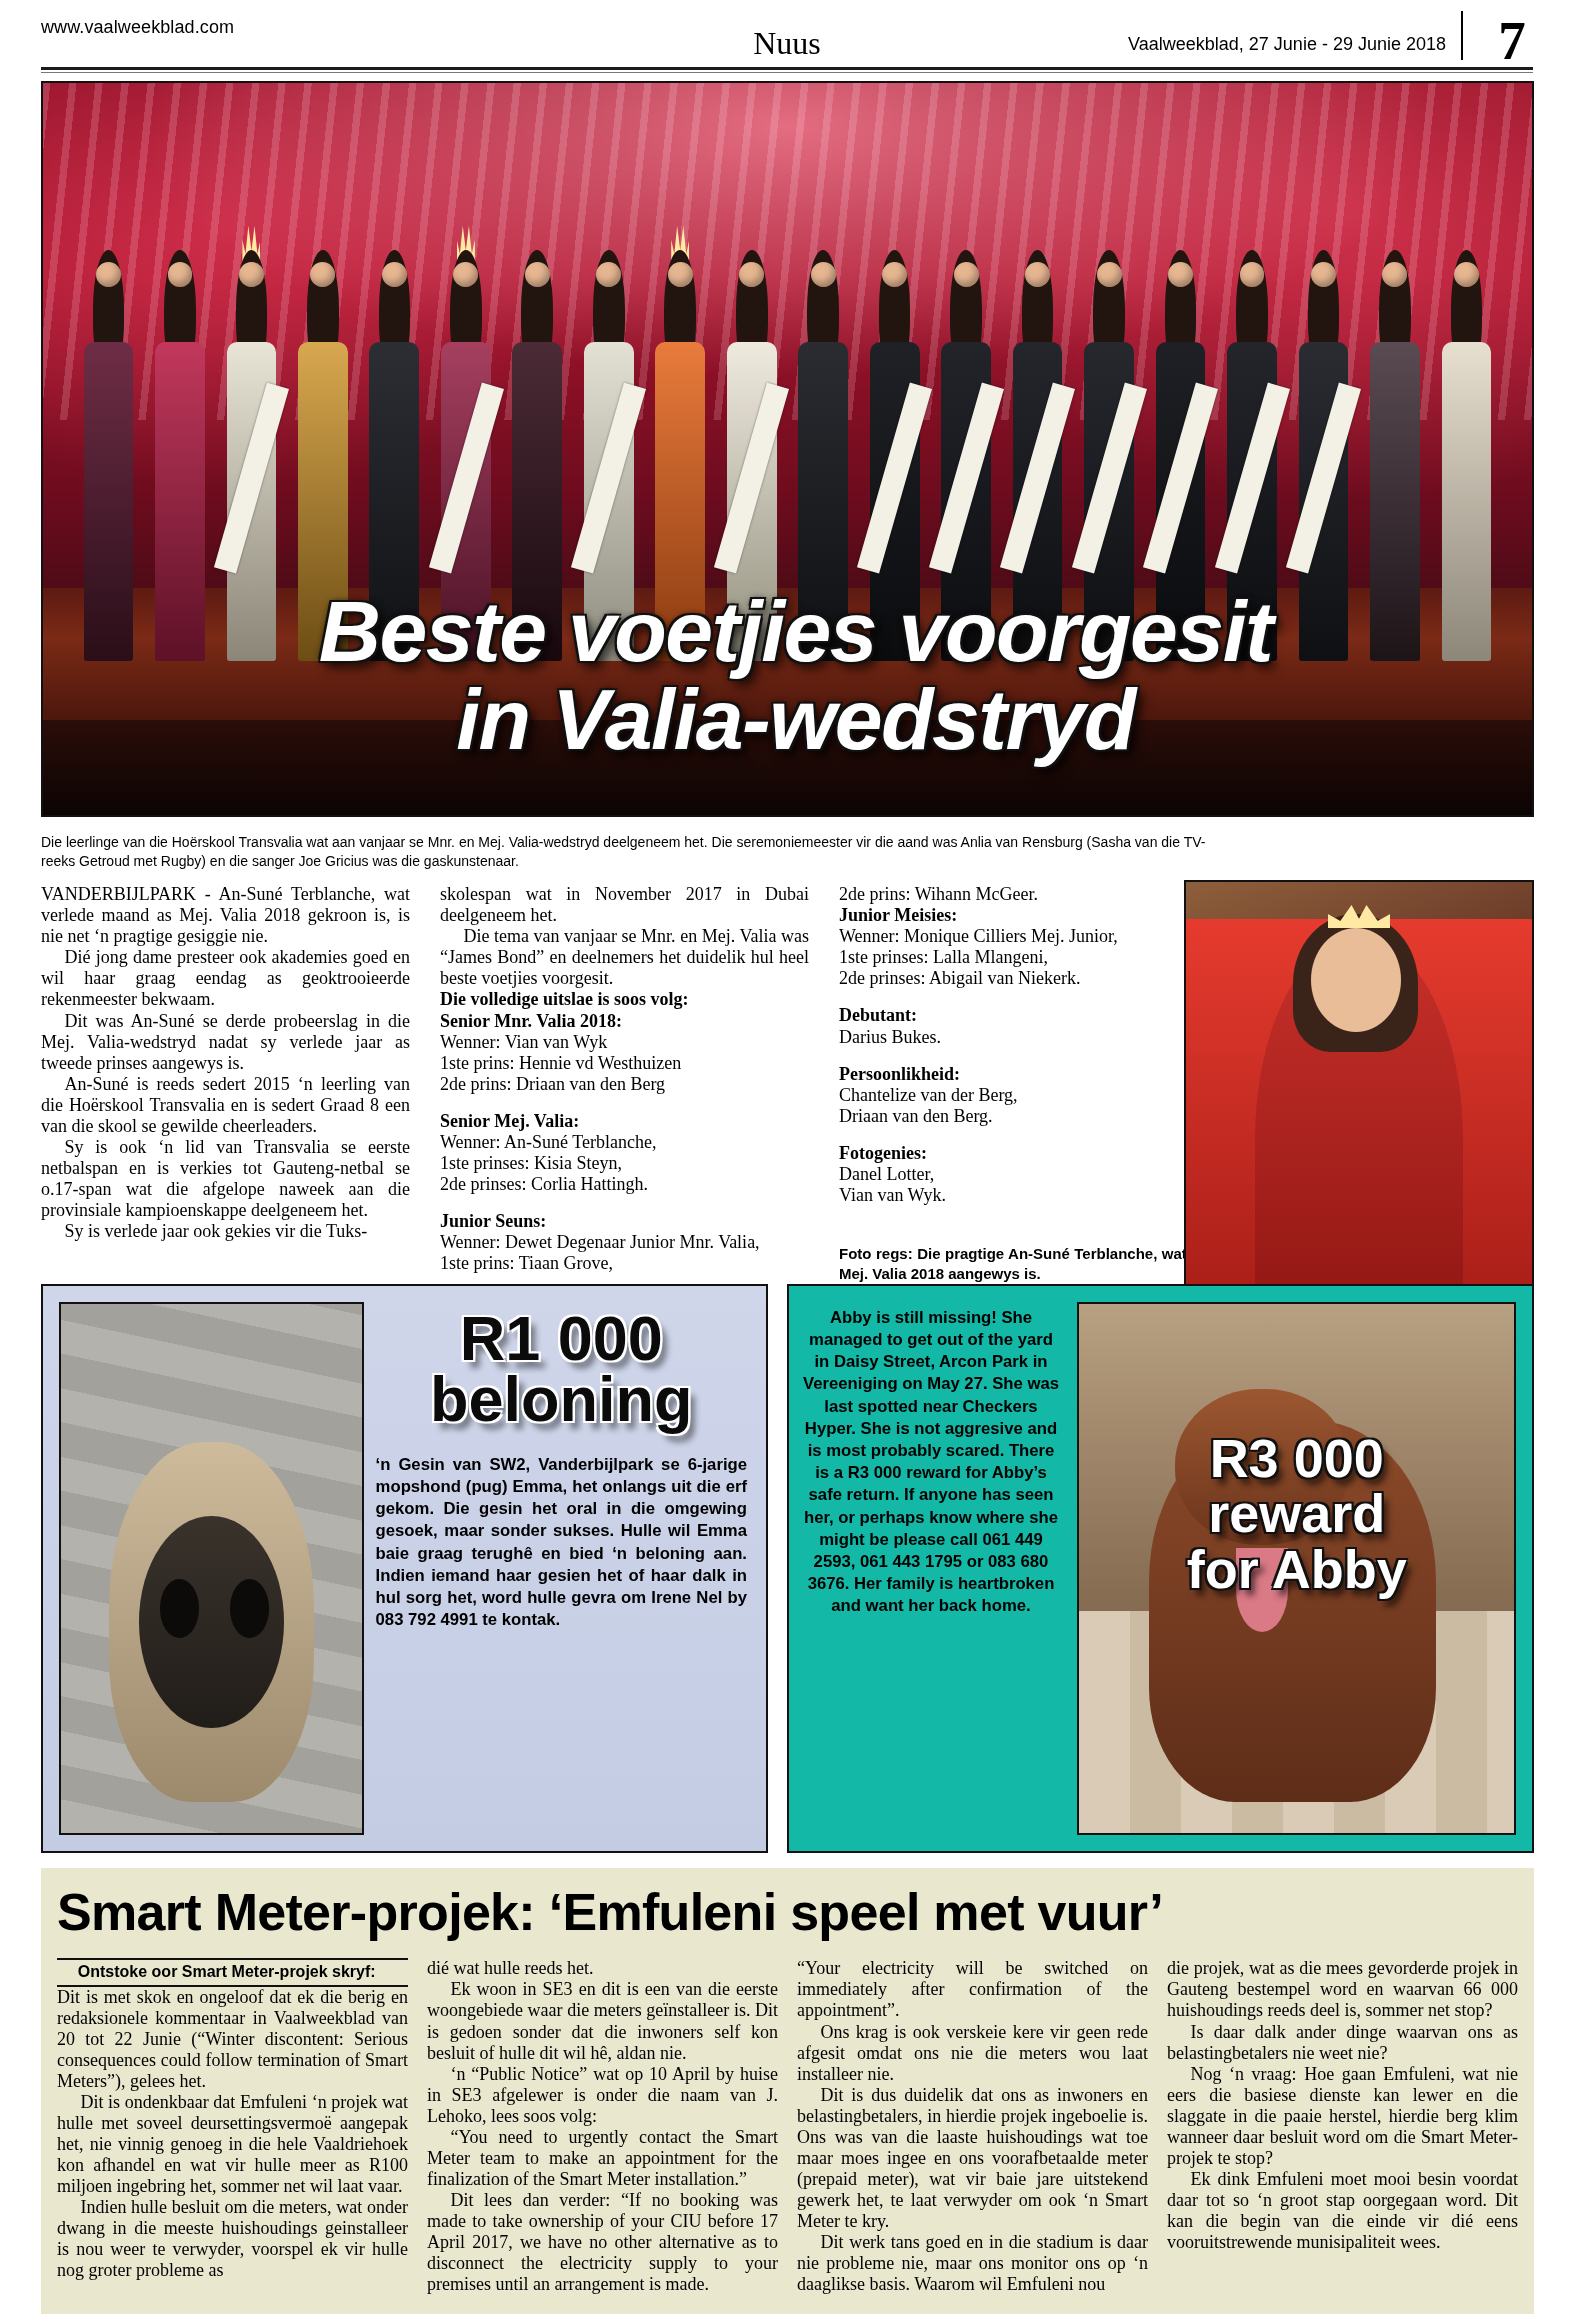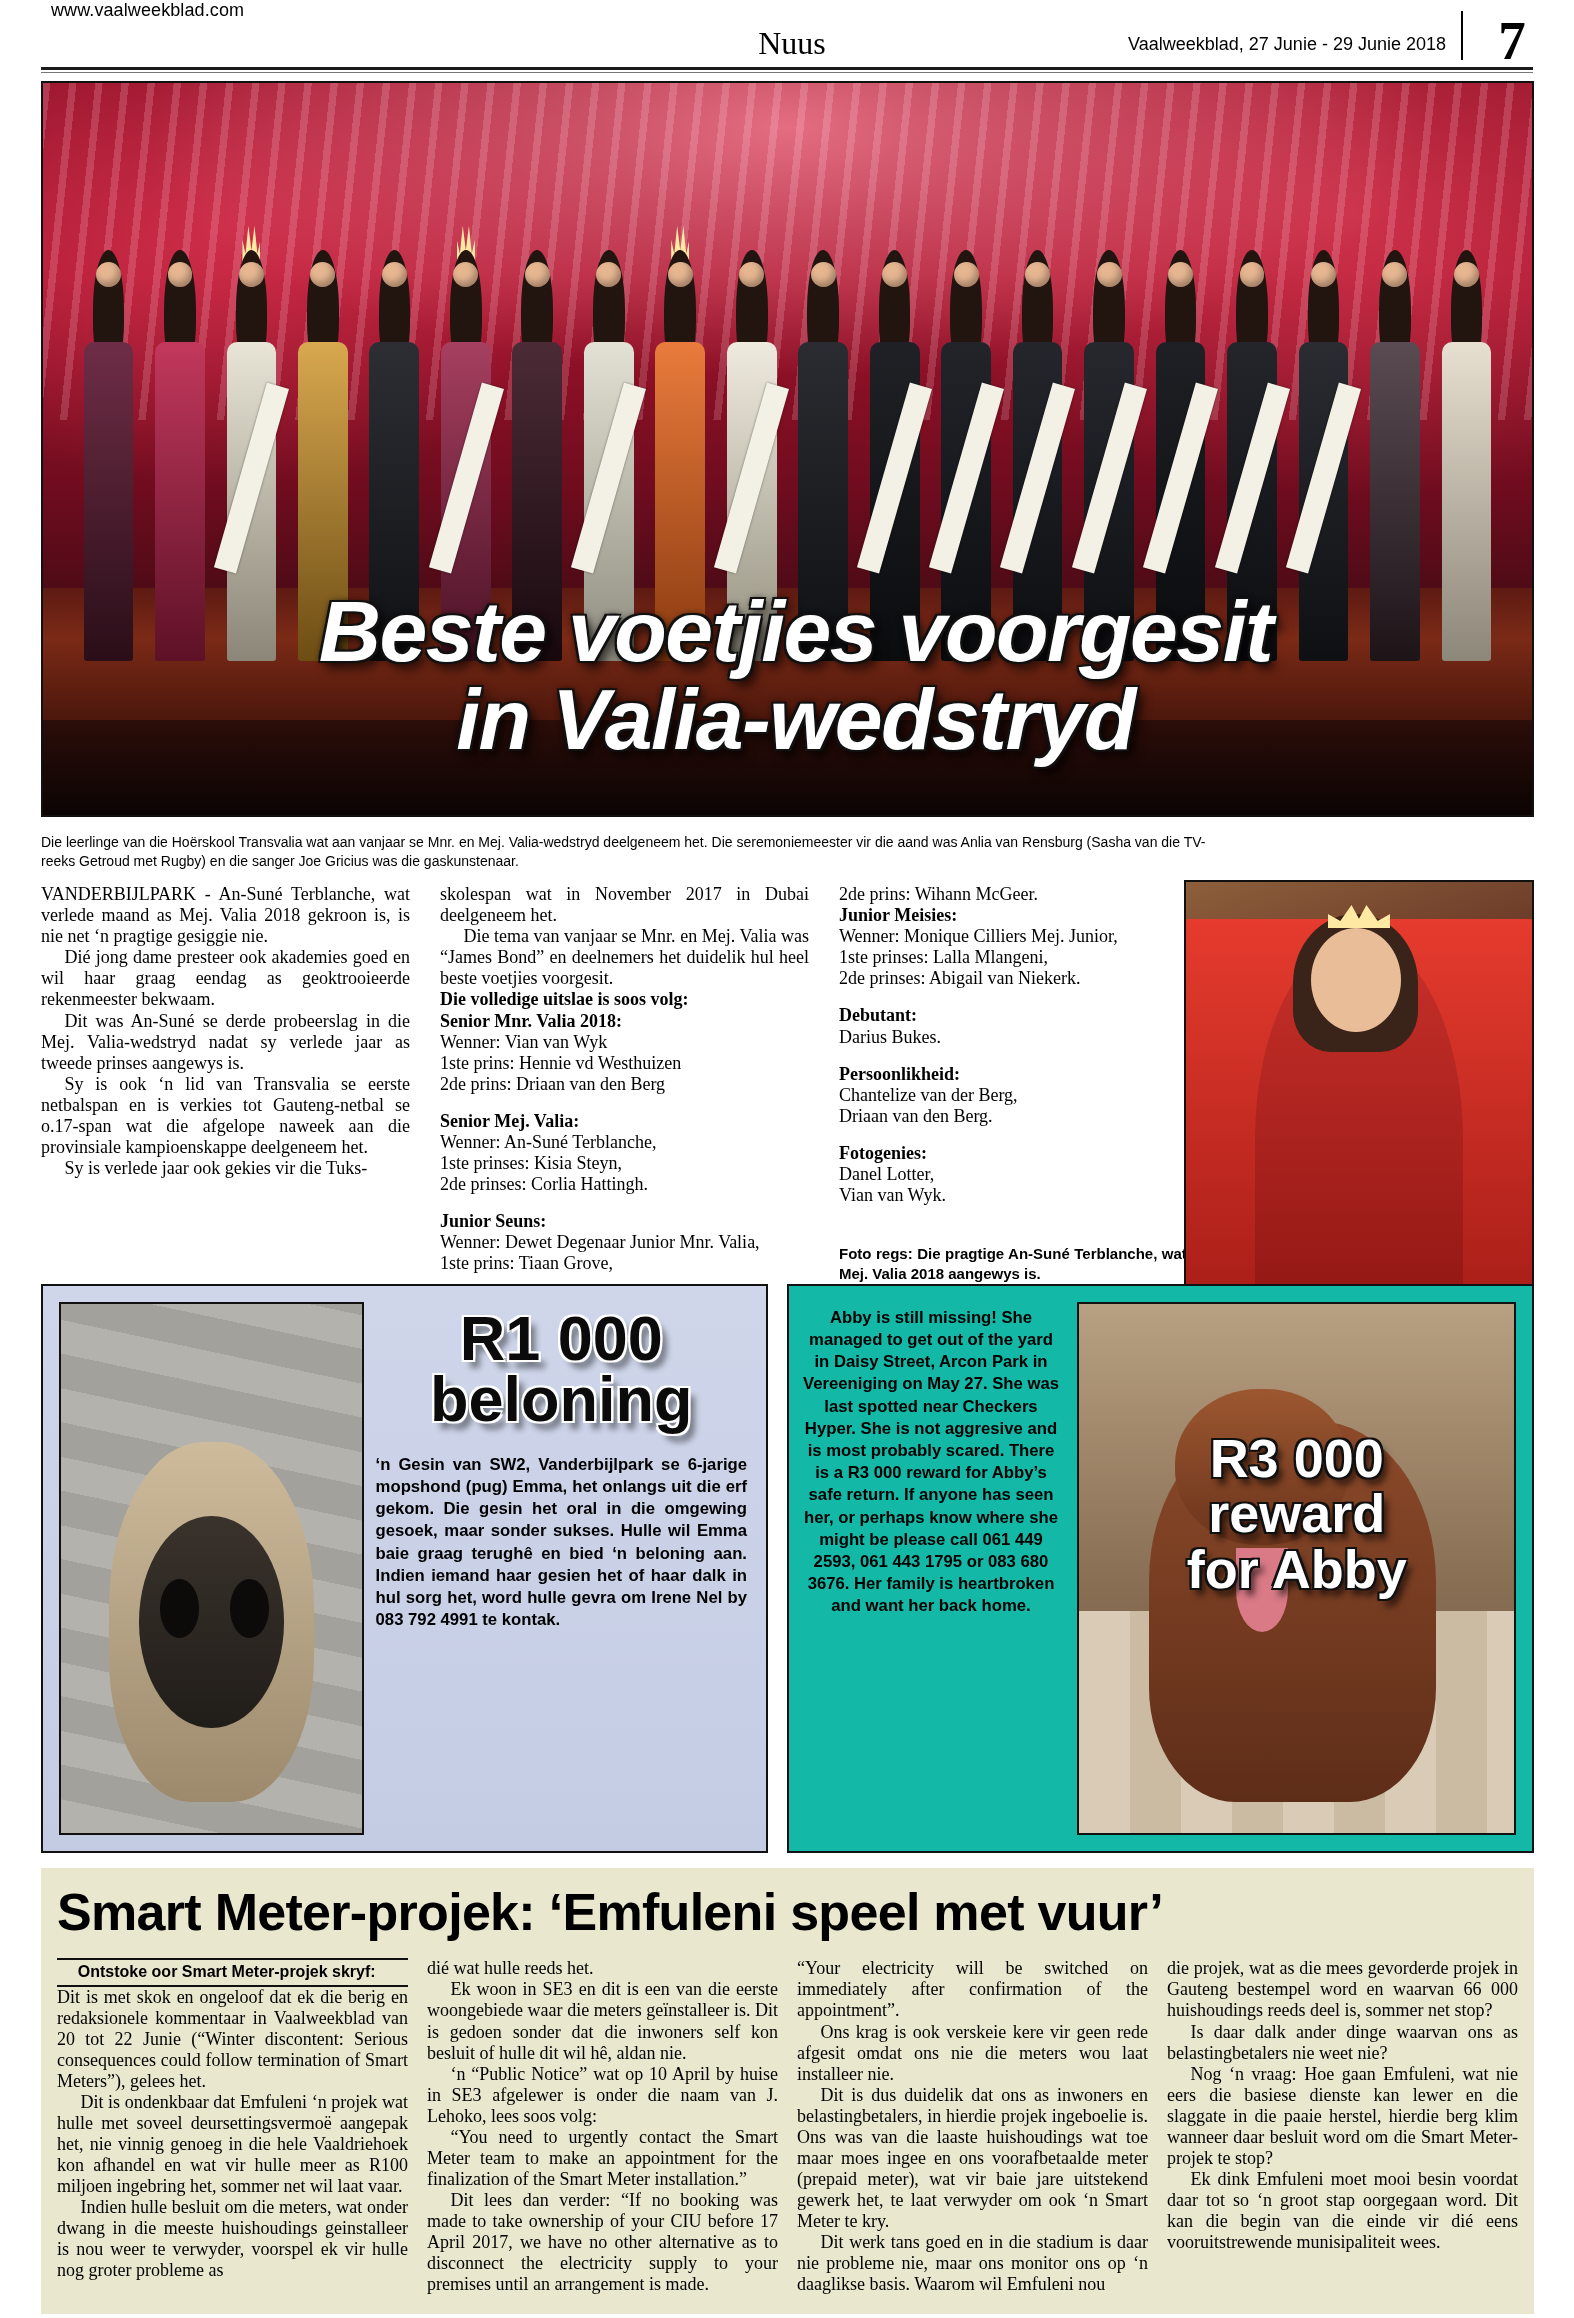--- a/index.html
+++ b/index.html
@@ -7,21 +7,21 @@
   body {
     width:1574px; height:2319px;
     background:#ffffff;
     font-family:"Liberation Serif", serif;
     color:#000;
     overflow:hidden;
   }
   .page { position:relative; width:1574px; height:2319px; padding:0 41px; }
 
   
-  .masthead { position:relative; height:63px; display:flex; align-items:flex-start;margin-left:10px; }
+  .masthead { position:relative; height:63px; display:flex; align-items:center; }
   .mh-url { font-family:"Liberation Sans", sans-serif; font-size:18px; letter-spacing:0.1px; padding-bottom:7.3px; }
   .mh-section { position:absolute; left:0; right:0; text-align:center; bottom:1.5px;
                 font-family:"Liberation Serif", serif; font-size:32px; }
   .mh-date { position:absolute; right:87px; bottom:8px; font-family:"Liberation Sans", sans-serif; font-size:18px; }
   .mh-pageno { position:absolute; right:7.3px; bottom:-8.7px; font-family:"Liberation Serif", serif; font-size:55px; font-weight:700; }
   .mh-vrule { position:absolute; right:70px; bottom:2.9px; width:2.2px; height:49px; background:#000; }
   .mh-rule { height:2.9px; background:#1b1b1b; margin-top:4.4px; }
   .mh-rule2 { height:0.7px; background:#777; margin-top:1.5px; }
 
   
@@ -280,20 +280,21 @@
   </div>
 
   <div class="hero-caption">Die leerlinge van die Hoërskool Transvalia wat aan vanjaar se Mnr. en Mej. Valia-wedstryd deelgeneem het. Die seremoniemeester vir die aand was Anlia van Rensburg (Sasha van die TV-reeks Getroud met Rugby) en die sanger Joe Gricius was die gaskunstenaar.</div>
 
   <div class="art1">
 
     <div class="col">
       <p class="first">VANDERBIJLPARK - An-Suné Terblanche, wat verlede maand as Mej. Valia 2018 gekroon is, is nie net ‘n pragtige gesiggie nie.</p>
       <p>Dié jong dame presteer ook akademies goed en wil haar graag eendag as geoktrooieerde rekenmeester bekwaam.</p>
       <p>Dit was An-Suné se derde probeerslag in die Mej. Valia-wedstryd nadat sy verlede jaar as tweede prinses aangewys is.</p>
+      <p>An-Suné is reeds sedert 2015 ‘n leerling van die Hoërskool Transvalia en is sedert Graad 8 een van die skool se gewilde cheerleaders.</p>
       <p>Sy is ook ‘n lid van Transvalia se eerste netbalspan en is verkies tot Gauteng-netbal se o.17-span wat die afgelope naweek aan die provinsiale kampioenskappe deelgeneem het.</p>
       <p>Sy is verlede jaar ook gekies vir die Tuks-</p>
     </div>
 
     <div class="col">
       <p class="first">skolespan wat in November 2017 in Dubai deelgeneem het.</p>
       <p>Die tema van vanjaar se Mnr. en Mej. Valia was “James Bond” en deelnemers het duidelik hul heel beste voetjies voorgesit.</p>
       <p class="hd">Die volledige uitslae is soos volg:</p>
       <p class="hd">Senior Mnr. Valia 2018:</p>
       <p class="first">Wenner:  Vian van Wyk</p>

